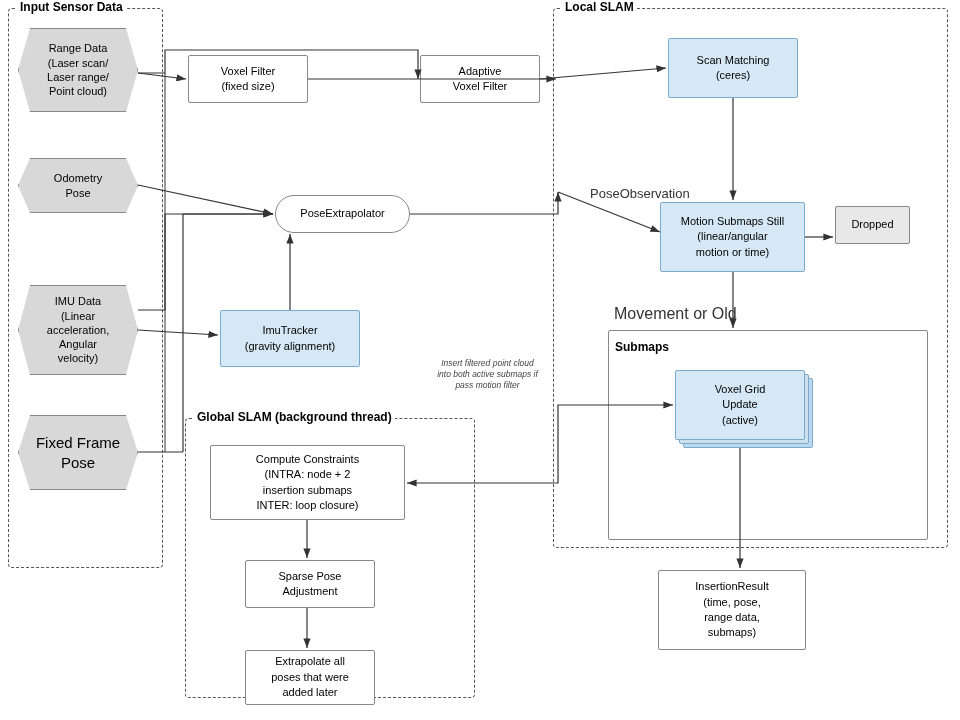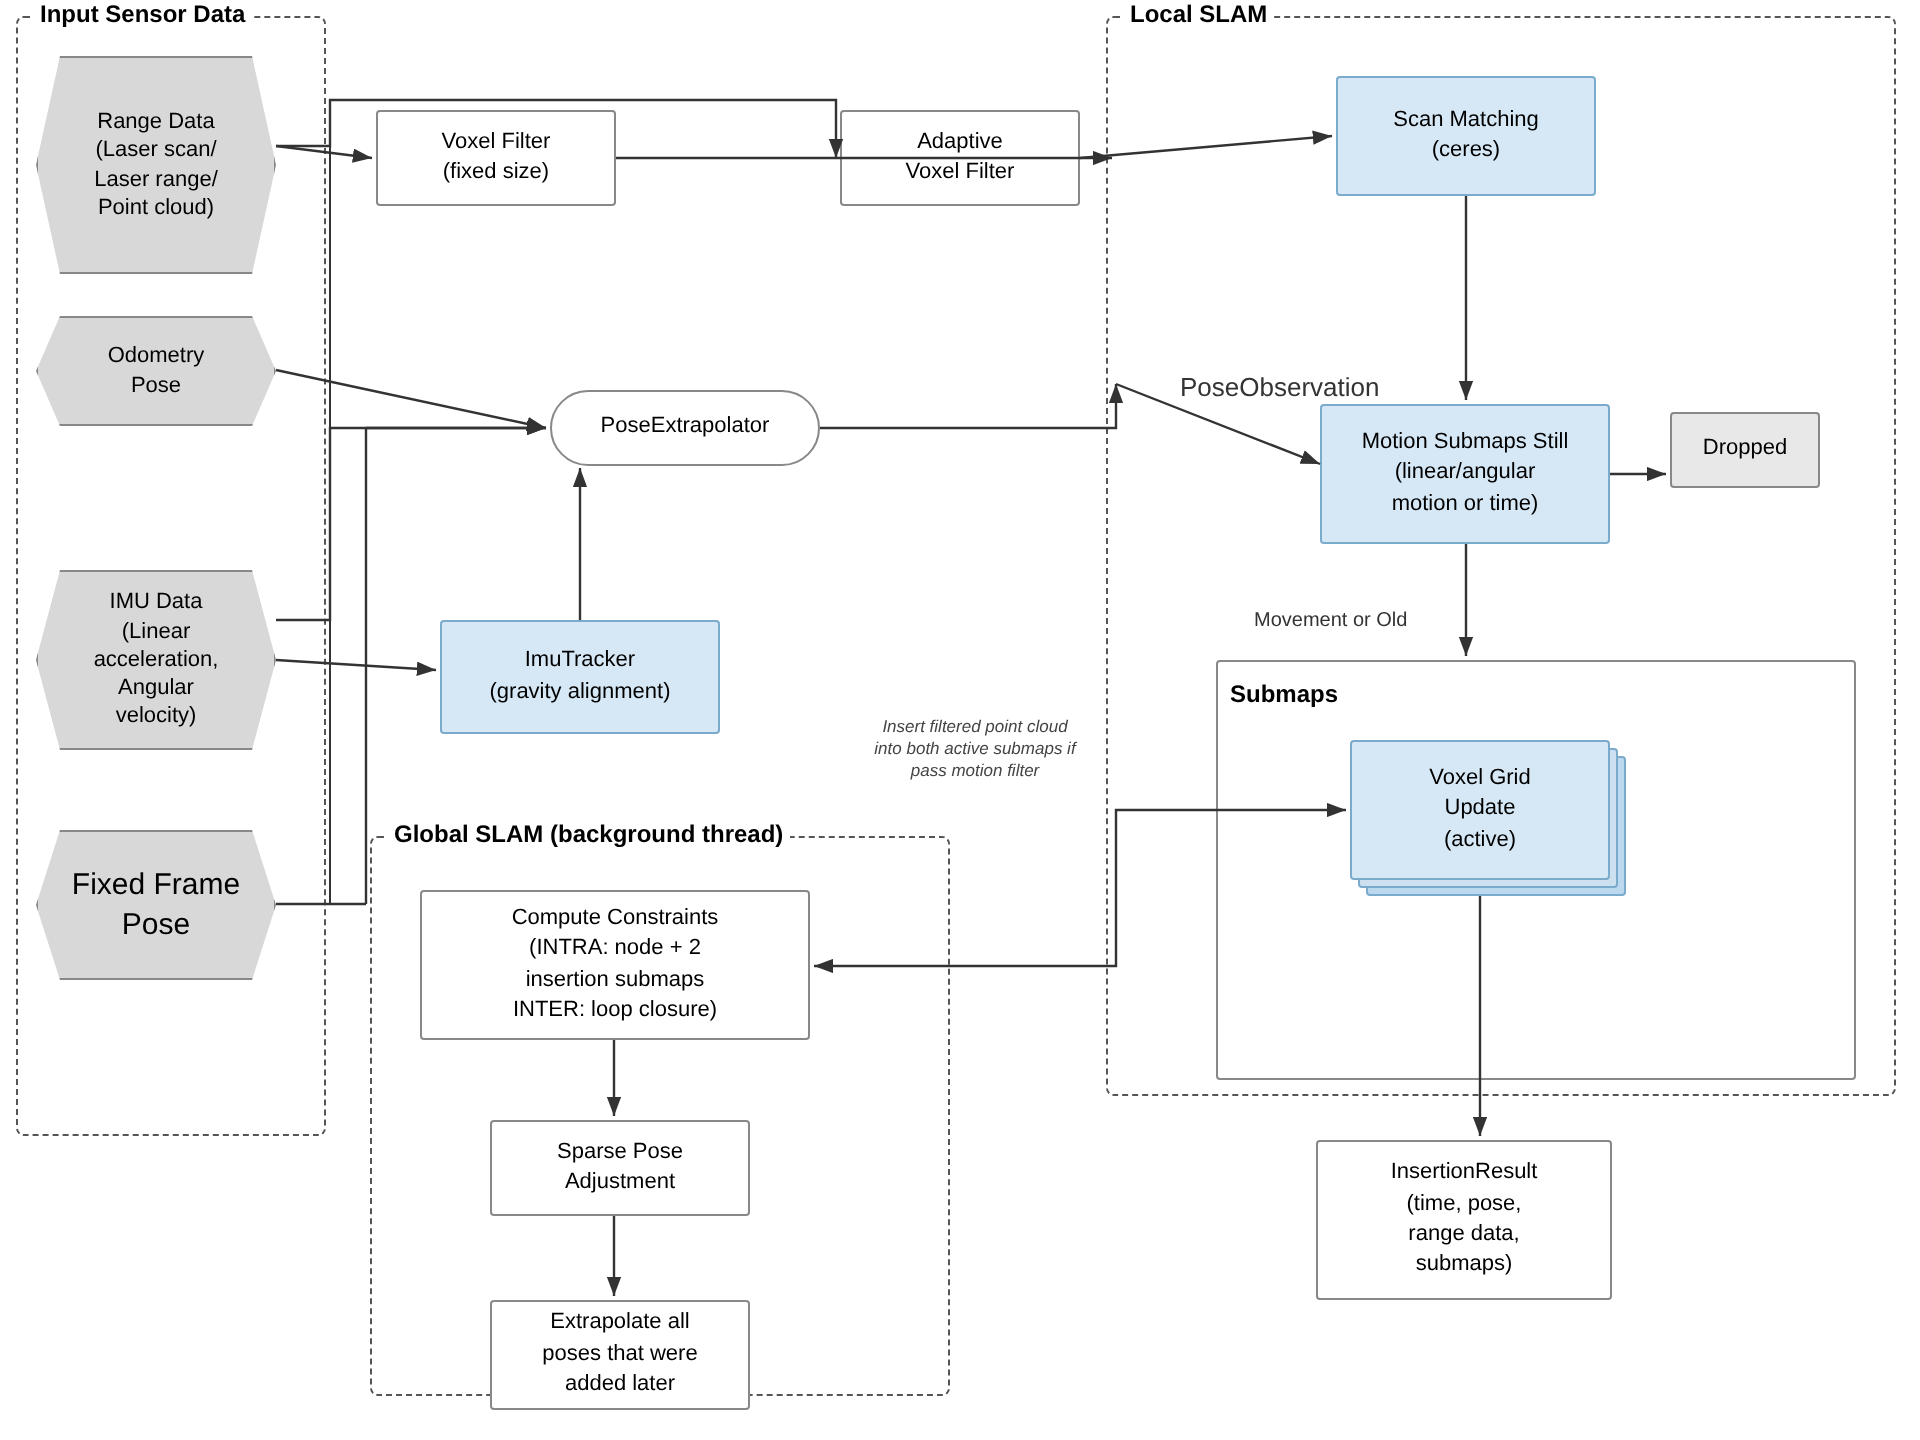--- a/index.html
+++ b/index.html
@@ -135,21 +135,21 @@
   </div>
 
   <div class="section-box" id="local-slam-section">
     <span class="section-label" style="top:-9px; left:8px;">Local SLAM</span>
   </div>
 
   <div class="section-box" id="global-slam-section">
     <span class="section-label" style="top:-9px; left:8px;">Global SLAM (background thread)</span>
   </div>
 
-  <div class="hex-box" style="left:18px; top:28px; width:120px; height:109px; font-size:11px;">
+  <div class="hex-box" style="left:18px; top:28px; width:120px; height:84px; font-size:11px;">
     <span style="white-space:pre-line; text-align:center;">Range Data
 (Laser scan/
 Laser range/
 Point cloud)</span>
   </div>
 
   <div class="hex-box" style="left:18px; top:158px; width:120px; height:55px; font-size:11px;">
     <span style="white-space:pre-line; text-align:center;">Odometry
 Pose</span>
   </div>
@@ -233,21 +233,21 @@
   </div>
 
   <div class="rect-box-white" style="left:245px; top:650px; width:130px; height:55px;">
     <span style="white-space:pre-line; text-align:center;">Extrapolate all
 poses that were
 added later</span>
   </div>
 
   <div style="position:absolute; left:590px; top:186px; font-size:13px; color:#333;">PoseObservation</div>
 
-  <div style="position:absolute; left:614px; top:305px; font-size:10px; color:#333;margin-left:13px;">Movement or Old</div>
+  <div style="position:absolute; left:614px; top:305px; font-size:16px; color:#333;">Movement or Old</div>
 
   <div style="position:absolute; left:430px; top:358px; width:115px; font-size:8.5px; color:#444; text-align:center; line-height:1.3; font-style:italic;">
     Insert filtered point cloud<br>into both active submaps if<br>pass motion filter
   </div>
 
   <svg class="arrows-svg">
     <defs>
       <marker id="arrowhead" markerWidth="8" markerHeight="6" refX="8" refY="3" orient="auto">
         <polygon points="0 0, 8 3, 0 6" fill="#333"></polygon>
       </marker>

